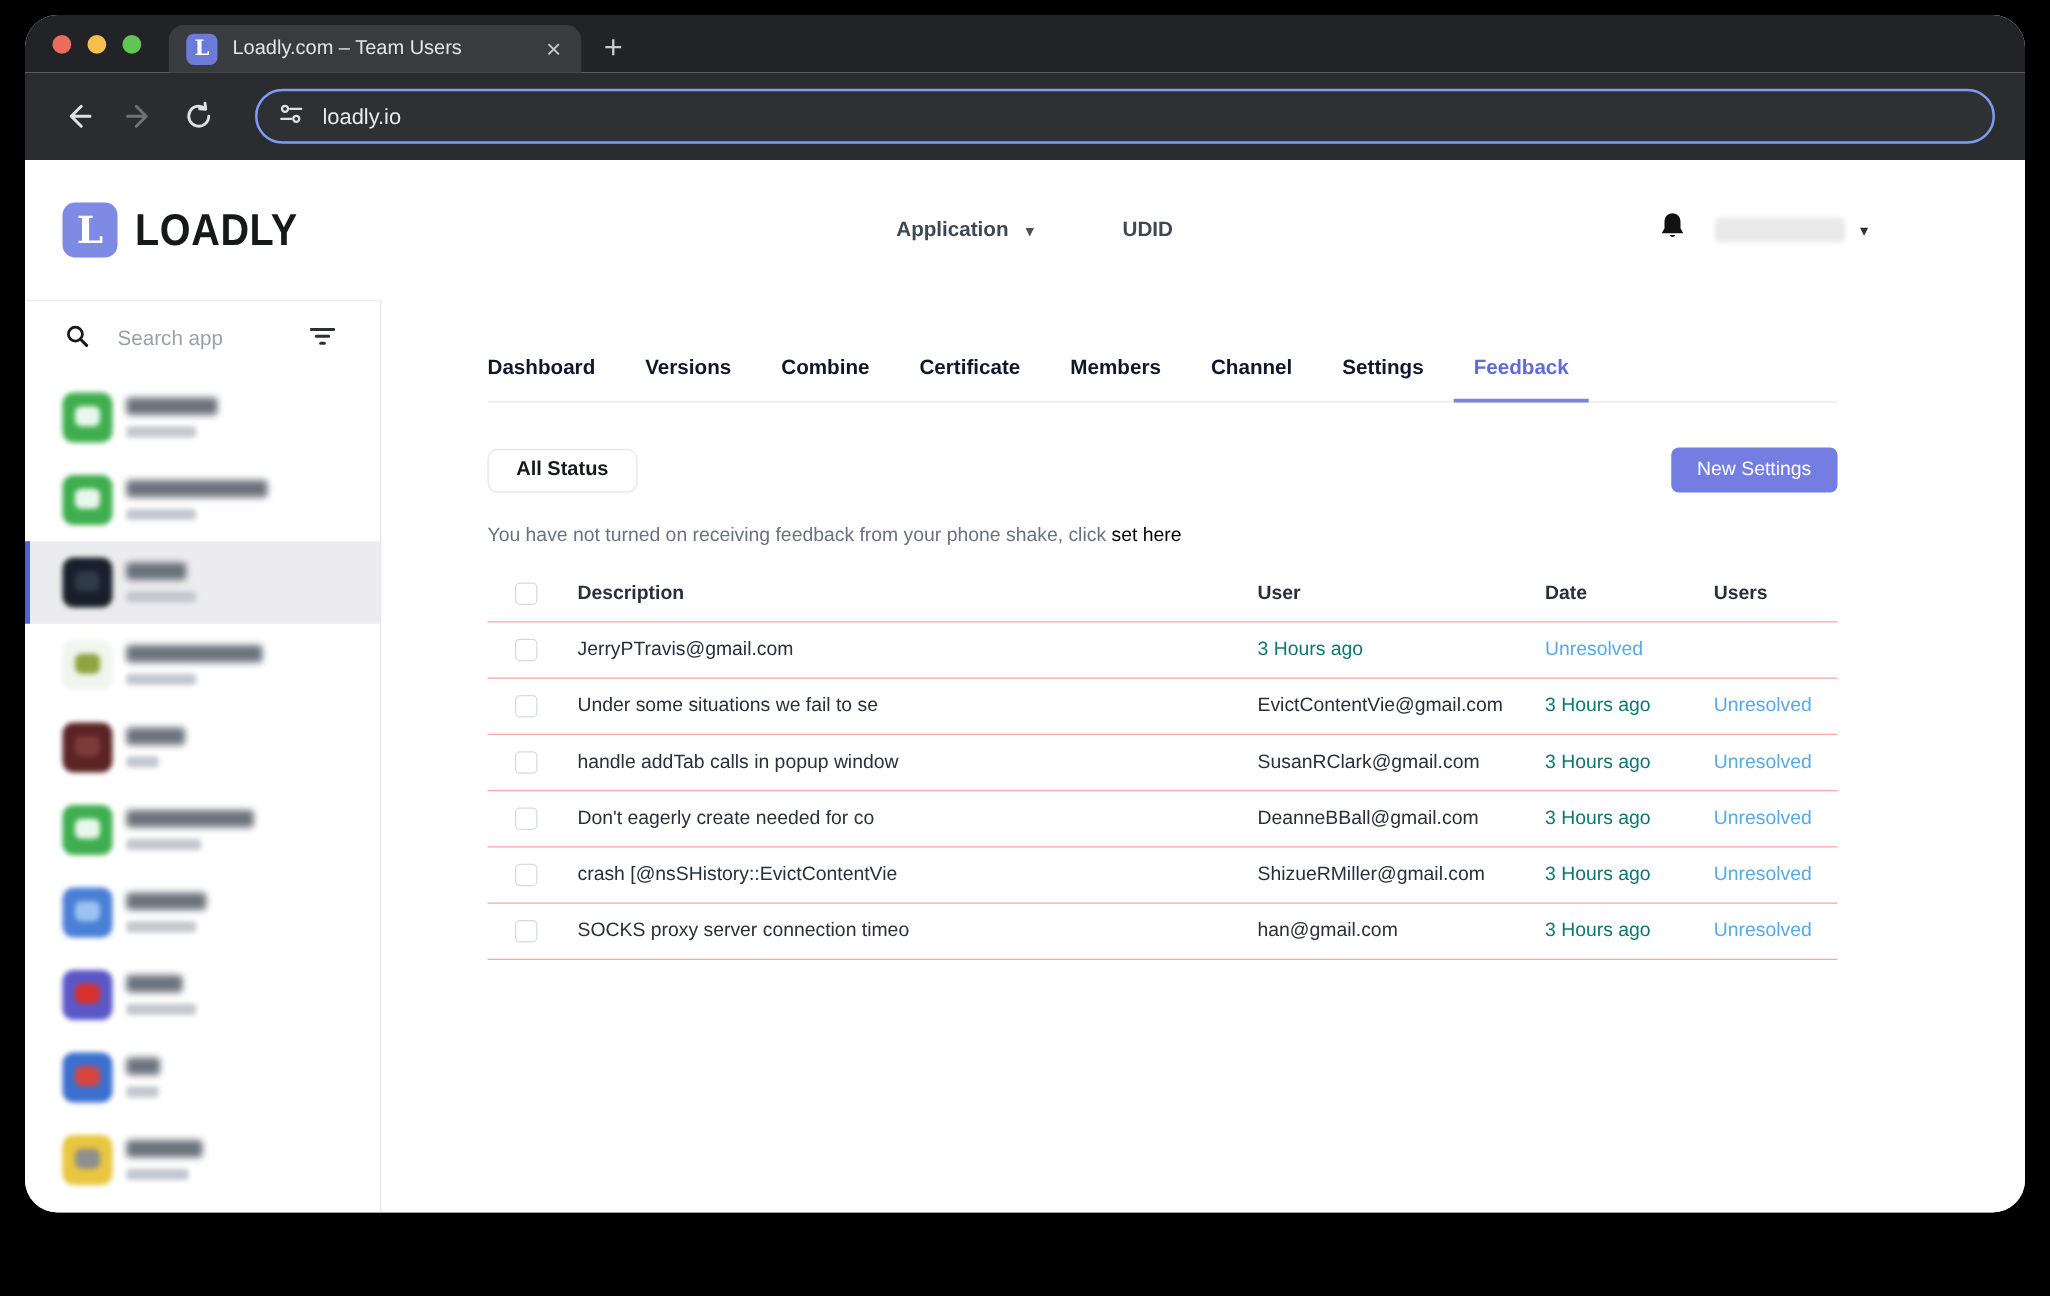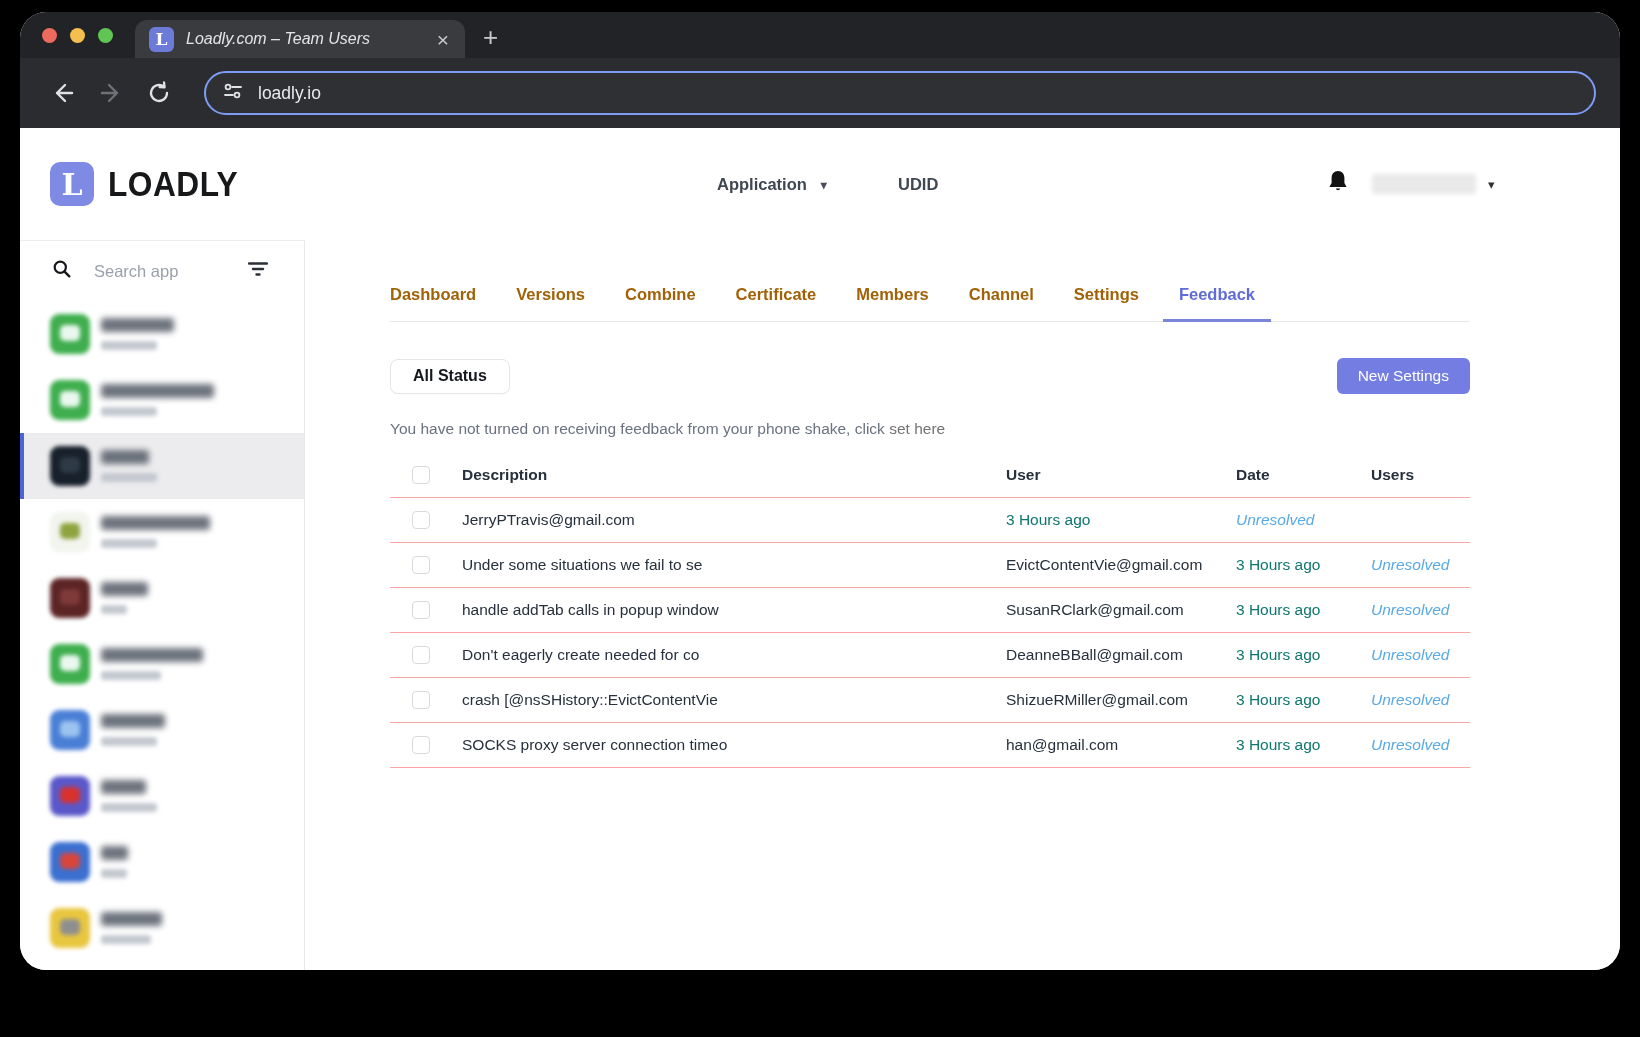--- a/index.html
+++ b/index.html
@@ -13,21 +13,21 @@
   
   .tabstrip { height:46px; background:#222327; display:flex; align-items:flex-end; flex:0 0 auto; }
   .traffic { display:flex; gap:13px; align-items:center; height:100%; padding:0 22px 0 22px; }
   .light { width:15px; height:15px; border-radius:50%; }
   .light.red{ background:#ed6a5e; } .light.yellow{ background:#f4bf4f; } .light.green{ background:#61c554; }
   .tab { height:38px; width:330px; background:#3a3b3f; border-radius:12px 12px 0 0;
          display:flex; align-items:center; padding:0 12px 0 14px; gap:12px; }
   .favicon { width:25px; height:25px; border-radius:6px; background:#6c7ad8; color:#fff;
              font-family:"DejaVu Serif", serif; font-weight:bold; font-size:17px;
              display:flex; align-items:center; justify-content:center; flex:0 0 auto; }
-  .tab-title { color:#e2e4e8; font-size:16px; white-space:nowrap; overflow:hidden; flex:1;font-style:italic; }
+  .tab-title { color:#e2e4e8; font-size:16px; white-space:nowrap; overflow:hidden; flex:1; }
   .tab-close { color:#c7c9cd; font-size:21px; line-height:1; cursor:default; padding:0 4px; }
   .newtab { color:#c7c9cd; font-size:26px; font-weight:300; margin:0 0 5px 18px; }
 
   .chrome { height:70px; background:#2b2c2f; display:flex; align-items:center;
             padding:0 24px 0 26px; gap:14px; flex:0 0 auto; }
   .navbtn { width:34px; height:34px; display:flex; align-items:center; justify-content:center; }
   .urlbar { flex:1; height:44px; border-radius:24px; background:#2f3034;
             border:2.5px solid #7e9cf5; display:flex; align-items:center;
             padding:0 16px; gap:14px; margin-left:14px; }
   .url-text { color:#e8eaed; font-size:17.5px; }
@@ -66,41 +66,41 @@
   .app-icon .blob { position:absolute; left:10px; top:11px; width:20px; height:16px;
                     border-radius:5px; }
   .bar-name { position:absolute; left:81px; top:17px; height:14px; border-radius:3px;
               background:#545b66; filter:blur(3px); opacity:.85; }
   .bar-sub  { position:absolute; left:81px; top:40px; height:9px; border-radius:3px;
               background:#c3c8cf; filter:blur(2px); }
 
   
   .main { flex:1; padding:0 150px 0 85px; min-width:0; }
   .tabs { margin-top:45px; display:flex; gap:40px; border-bottom:1px solid #e6e8ec; }
-  .tab-item { font-size:16.5px; font-weight:600; color:#a16207; padding-bottom:15px; cursor:default; }
+  .tab-item { font-size:16.5px; font-weight:600; color:#0f172a; padding-bottom:15px; cursor:default; }
   .tab-item.active { color:#5f6cd6; font-weight:700; border-bottom:3px solid #7a85d9;
                      padding-left:16px; padding-right:16px; margin:0 -16px -1px -16px; }
 
   .toolbar { margin-top:36px; display:flex; justify-content:space-between; align-items:center; }
   .btn-status { height:35px; padding:0 22px; border:1px solid #e4e6ea; border-radius:8px;
                 background:#fff; font-size:16px; font-weight:600; color:#15181d;
                 display:flex; align-items:center; box-shadow:0 1px 1px rgba(0,0,0,.02); }
   .btn-new { height:36px; padding:0 21px; border:none; border-radius:6px; background:#737de2;
              color:#fff; font-size:15.5px; display:flex; align-items:center; }
 
   .notice { margin-top:26px; font-size:15.5px; color:#6a7280; }
-  .notice a { color:#737373; text-decoration:none; }
+  .notice a { color:#000000; text-decoration:none; }
 
   .table { margin-top:15px; }
   .trow { display:grid; grid-template-columns:72px 1fr 230px 135px 99px;
           align-items:center; height:45px; border-bottom:1px solid #fca5a5; }
   .trow.head { color:#4a5562; font-weight:600; font-size:15.5px; }
   .cell { font-size:15.5px; color:#27303c; white-space:nowrap; overflow:hidden; }
   .cell.date { color:#0f766e; }
-  .status-link { color:#58a9e6; font-size:15.5px;font-style:italic; }
+  .status-link { color:#58a9e6; font-size:15.5px; }
   .checkbox { width:18px; height:18px; border:1.5px solid #d6dade; border-radius:4px;
               margin-left:22px; display:block; background:#fff; }
 </style>
 </head>
 <body>
 
 <div class="window">
 
   <div class="tabstrip">
     <div class="traffic">

